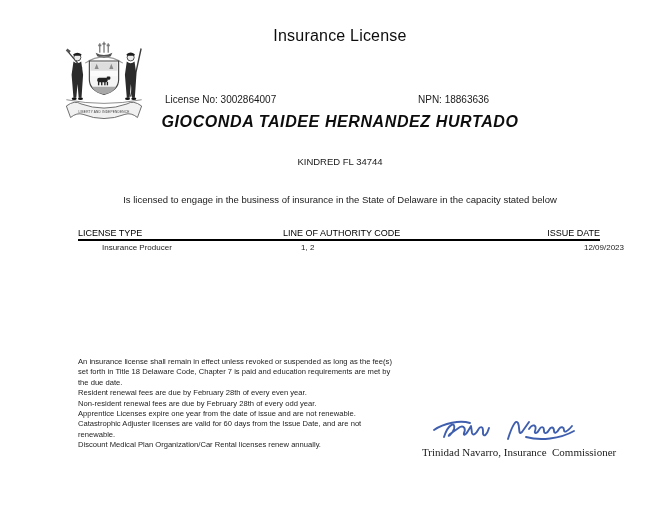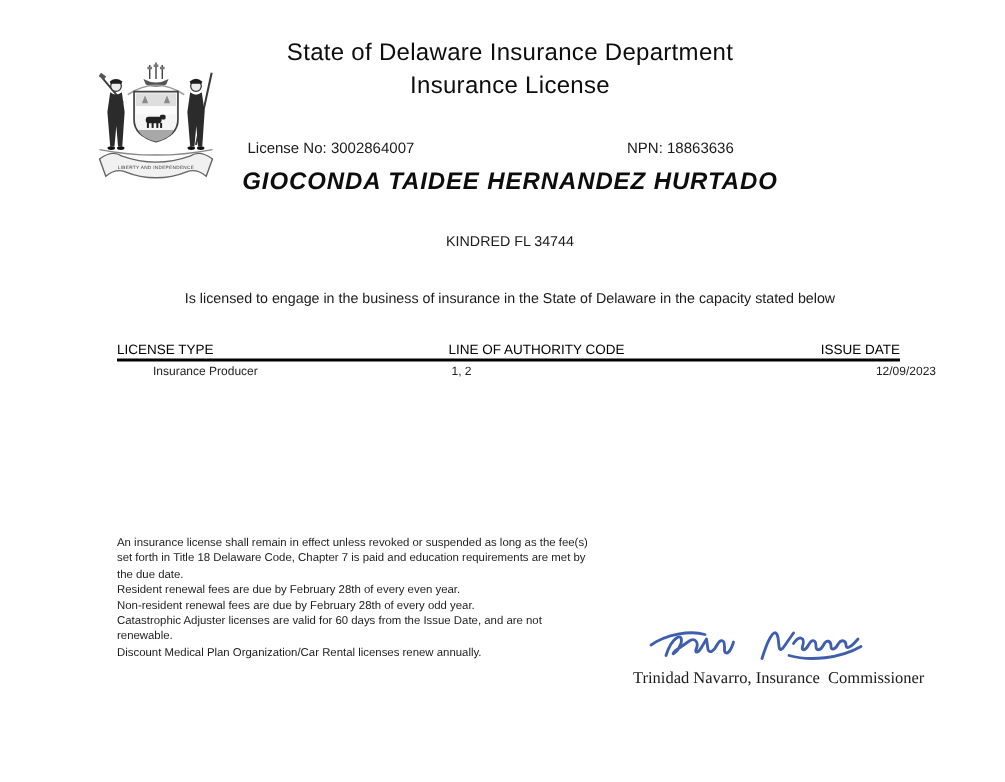--- a/index.html
+++ b/index.html
@@ -49,21 +49,21 @@
     color: #1a1a1a;
   }
 
   .tbl-header { top: 228px; font-size: 9px; font-weight: normal; color: #000; }
   .tbl-rule {
     left: 78px; top: 239px; width: 522px; height: 1.5px;
     background: #000;
   }
   .tbl-row { top: 243px; font-size: 8px; color: #222; padding-left: 24px; }
   .col-type   { left: 78px; }
-  .col-auth-h { left: 299px; }
+  .col-auth-h { left: 283px; }
   .col-auth   { left: 277px; }
   .col-date   { left: 400px; width: 200px; text-align: right; }
 
   .fineprint {
     left: 78px; top: 357px; width: 360px;
     font-size: 7.6px; line-height: 10.4px;
     color: #1c1c1c;
   }
 
   .sig-script { left: 428px; top: 413px; width: 156px; height: 34px; }
@@ -124,21 +124,20 @@
     </g>
 
     <path d="M8 57 Q44 64 80 57" stroke="#888" fill="none" stroke-width="0.9"></path>
 
     <path d="M8 63 Q16 57 22 61 Q44 69 66 61 Q72 57 80 63 L76 74 Q70 69 64 71 Q44 79 24 71 Q18 69 12 74 Z" fill="#f1f1f1" stroke="#666" stroke-width="0.9"></path>
     <text x="44" y="69.5" text-anchor="middle" font-size="3" fill="#3a3a3a" letter-spacing="0.2">LIBERTY AND INDEPENDENCE</text>
   </svg>
 </div>
 
 <div class="abs title">
-  <div>State of Delaware Insurance Department</div>
   <div>Insurance License</div>
 </div>
 
 <div class="abs license-row license-no"><span>License No:</span> <span>3002864007</span></div>
 <div class="abs license-row npn"><span>NPN:</span> <span>18863636</span></div>
 
 <div class="abs licensee-name">GIOCONDA TAIDEE HERNANDEZ HURTADO</div>
 
 <div class="abs address">
   <div>KINDRED FL 34744</div>
@@ -153,20 +152,21 @@
 <div class="abs tbl-row col-type">Insurance Producer</div>
 <div class="abs tbl-row col-auth">1, 2</div>
 <div class="abs tbl-row col-date">12/09/2023</div>
 
 <div class="abs fineprint">
   <div>An insurance license shall remain in effect unless revoked or suspended as long as the fee(s)</div>
   <div>set forth in Title 18 Delaware Code, Chapter 7 is paid and education requirements are met by</div>
   <div>the due date.</div>
   <div>Resident renewal fees are due by February 28th of every even year.</div>
   <div>Non-resident renewal fees are due by February 28th of every odd year.</div>
+  <div>Apprentice Licenses expire one year from the date of issue and are not renewable.</div>
   <div>Catastrophic Adjuster licenses are valid for 60 days from the Issue Date, and are not</div>
   <div>renewable.</div>
   <div>Discount Medical Plan Organization/Car Rental licenses renew annually.</div>
 </div>
 
 <div class="abs sig-script">
   <svg width="156" height="34" viewBox="0 0 156 34" xmlns="http://www.w3.org/2000/svg">
     <g fill="none" stroke="#3f5fae" stroke-width="1.9" stroke-linecap="round" stroke-linejoin="round">
       <path d="M6 17 C 16 10, 32 7, 42 10"></path>
       <path d="M16 24 C 20 11, 28 8, 26 16 C 24 22, 18 25, 22 21 L 32 14 C 36 12, 38 16, 36 20 C 35 23, 38 22, 40 18 L 43 13 L 44 20 C 45 23, 48 21, 50 17 C 52 13, 55 13, 55 18 L 55 21 C 56 24, 59 22, 61 15"></path>

